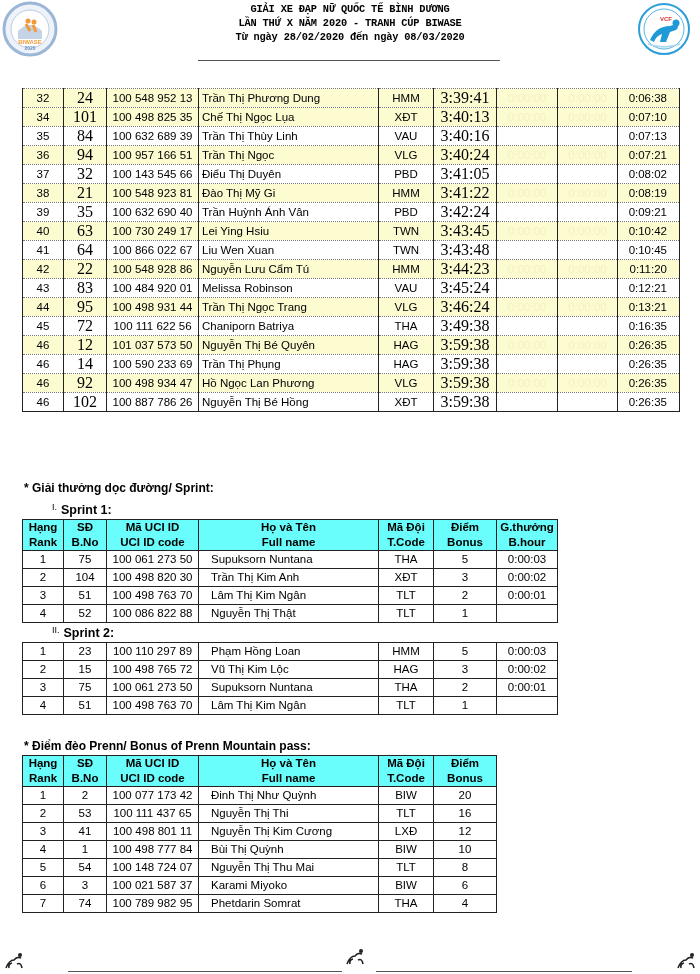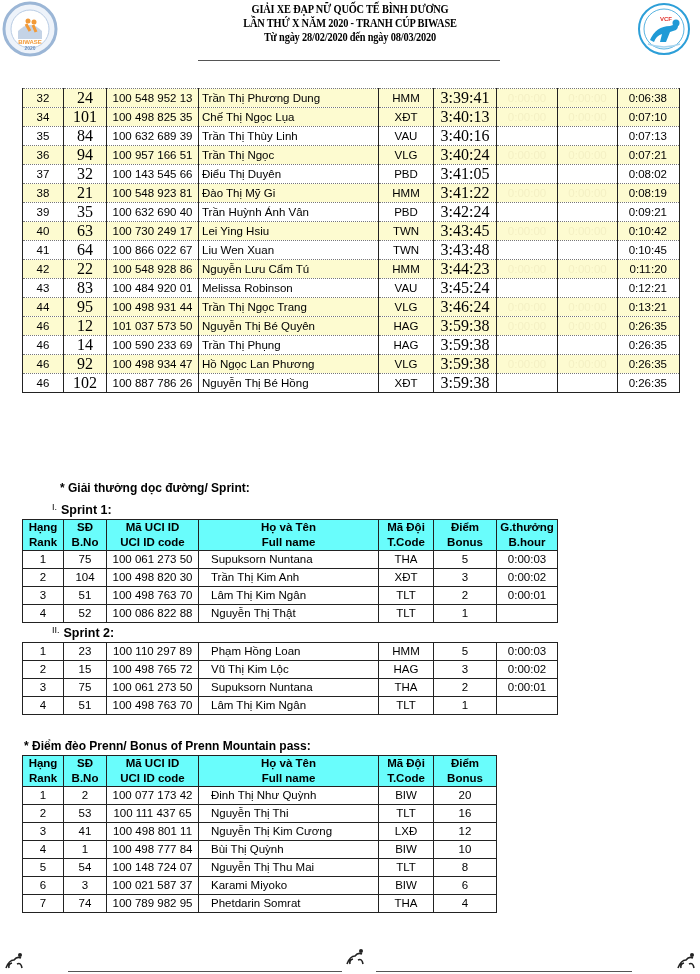--- a/index.html
+++ b/index.html
@@ -1,18 +1,18 @@
 <!DOCTYPE html>
 <html><head>
 <meta charset="utf-8">
 <style>
   html, body { margin: 0; padding: 0; background: #ffffff; }
   body { width: 700px; height: 974px; position: relative; overflow: hidden; font-family: "Liberation Sans", sans-serif; color: #000; }
   .header { position: absolute; top: 0; left: 0; width: 700px; height: 70px; }
-  .title-block { position: absolute; top: 2px; left: 150px; width: 400px; text-align: center; font-family: Liberation Serif, serif; font-size: 11.5px; line-height: 14px; font-weight: bold; letter-spacing: -0.2px; }
+  .title-block { position: absolute; top: 2px; left: 150px; width: 400px; text-align: center; font-family: Liberation Mono, monospace; font-size: 11.5px; line-height: 14px; font-weight: bold; letter-spacing: -0.2px; }
   .title-block div { transform: scaleX(0.9); }
   .header-rule { position: absolute; top: 60px; left: 198px; width: 302px; height: 0; border-top: 1.5px solid #555; }
   .logo-left { position: absolute; top: 1px; left: 2px; width: 56px; height: 56px; }
   .logo-right { position: absolute; top: 2px; left: 636px; width: 56px; height: 54px; }
 
   table { border-collapse: collapse; position: absolute; table-layout: fixed; }
   td, th { padding: 0; overflow: hidden; white-space: nowrap; }
 
   
   #results { top: 88px; left: 22px; }
@@ -208,20 +208,31 @@
         <td>44</td>
         <td class="serif">95</td>
         <td>100 498 931 44</td>
         <td class="name">Trần Thị Ngọc Trang</td>
         <td>VLG</td>
         <td class="serif">3:46:24</td>
         <td class="faint">0:00:00</td>
         <td class="faint">0:00:00</td>
         <td class="gap">0:13:21</td>
       </tr>
+      <tr>
+        <td>45</td>
+        <td class="serif">72</td>
+        <td>100 111 622 56</td>
+        <td class="name">Chaniporn Batriya</td>
+        <td>THA</td>
+        <td class="serif">3:49:38</td>
+        <td class="faint"></td>
+        <td class="faint"></td>
+        <td class="gap">0:16:35</td>
+      </tr>
       <tr class="alt">
         <td>46</td>
         <td class="serif">12</td>
         <td>101 037 573 50</td>
         <td class="name">Nguyễn Thị Bé Quyên</td>
         <td>HAG</td>
         <td class="serif">3:59:38</td>
         <td class="faint">0:00:00</td>
         <td class="faint">0:00:00</td>
         <td class="gap">0:26:35</td>
@@ -255,21 +266,21 @@
         <td class="name">Nguyễn Thị Bé Hồng</td>
         <td>XĐT</td>
         <td class="serif">3:59:38</td>
         <td class="faint"></td>
         <td class="faint"></td>
         <td class="gap">0:26:35</td>
       </tr>
     </tbody>
 </table>
 
-<div class="section-title" style="top:481px;margin-left:36px;">* Giải thưởng dọc đường/ Sprint:</div>
+<div class="section-title" style="top:481px;">* Giải thưởng dọc đường/ Sprint:</div>
 <div class="sub-title" style="top:502px;">
   <span class="roman">I.</span><span>Sprint 1:</span>
 </div>
 <table id="sprint1" class="bonus-table">
   <colgroup>
     <col style="width:41px">
       <col style="width:43px">
       <col style="width:92px">
       <col style="width:180px">
     <col style="width:55px">

